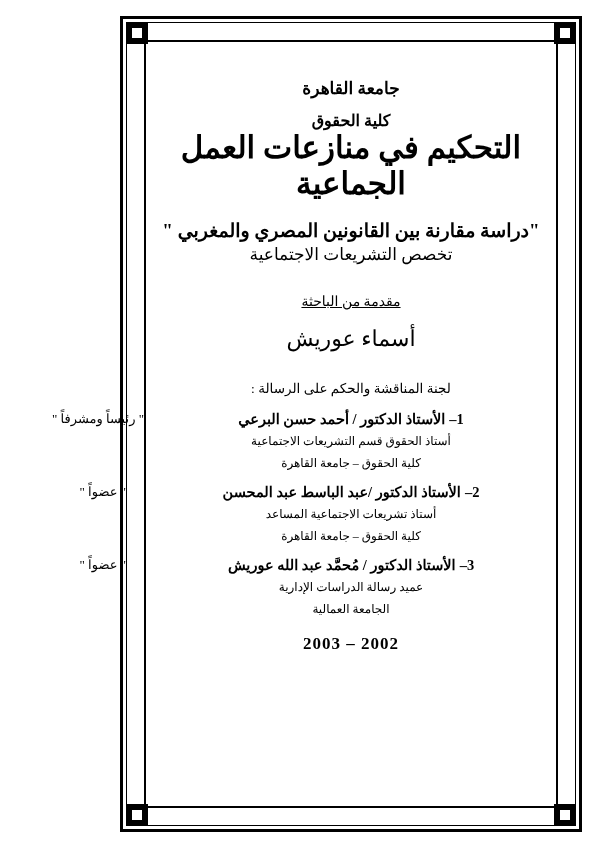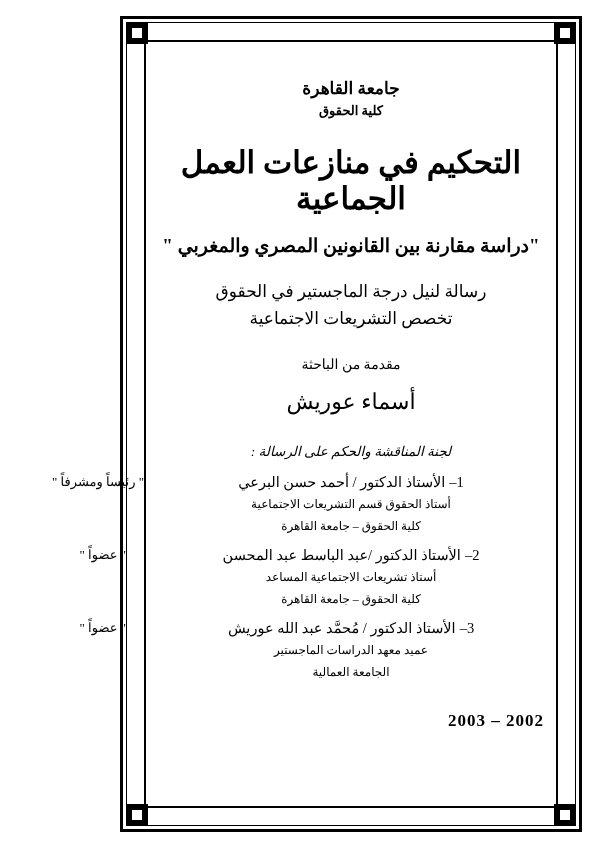--- a/index.html
+++ b/index.html
@@ -117,29 +117,28 @@
     direction: rtl;
   }
 
   .univ {
     font-size: 17px;
     font-weight: bold;
     letter-spacing: 0.5px;
     margin-top: 22px;
   }
   .faculty {
-    font-size: 13px;
-    font-weight: bold;
-    margin-top: 4px;
+    font-size: 16px;
+    font-weight: bold;
+    margin-top: 12px;
   }
 
   .main-title {
     font-size: 31px;
     font-weight: bold;
-    margin-top: 26px;
     letter-spacing: 0px;
     line-height: 1.15;
   }
   .sub-title {
     font-size: 19px;
     font-weight: bold;
     margin-top: 18px;
   }
 
   .degree-line {
@@ -148,72 +147,71 @@
     line-height: 1.55;
   }
   .degree-line2 {
     font-size: 17px;
     line-height: 1.55;
   }
 
   .presented-by {
     font-size: 14px;
     margin-top: 24px;
+    text-decoration: underline;
   }
   .author {
     font-size: 22px;
     font-weight: normal;
     margin-top: 16px;
   }
 
   .committee-heading {
     font-size: 13.5px;
     margin-top: 28px;
-    font-style: italic;
   }
 
   .members {
     margin-top: 14px;
   }
   .member {
     margin-top: 12px;
   }
   .member-row {
     display: flex;
     flex-direction: row;
     align-items: baseline;
     justify-content: center;
     gap: 0px;
     position: relative;
   }
   .member-name {
     font-size: 14.5px;
-    font-weight: normal;
+    font-weight: bold;
     white-space: nowrap;
   }
   .member-role {
     font-size: 13px;
     position: absolute;
     right: 418px;
     white-space: nowrap;
   }
   .member-role.wide { right: 400px; }
   .member-aff {
     font-size: 12px;
     margin-top: 4px;
     line-height: 1.5;
   }
 
   .year {
     font-size: 17px;
     font-weight: bold;
-    margin-top: 30px;
+    margin-top: 16px;
     letter-spacing: 1px;
     direction: ltr;
-    text-align: right;
   }
 </style>
 </head>
 <body>
 
 <div class="page">
 
   <div class="frame-outer"></div>
   <div class="frame-band"></div>
   <div class="band-mask-left"></div>
@@ -227,21 +225,20 @@
   <div class="corner br"></div>
 
   <div class="content">
 
     <div class="univ">جامعة القاهرة</div>
     <div class="faculty">كلية الحقوق</div>
 
     <div class="main-title">التحكيم في منازعات العمل الجماعية</div>
     <div class="sub-title">"دراسة مقارنة بين القانونين المصري والمغربي "</div>
 
-    <div class="degree-line">رسالة لنيل درجة الماجستير في الحقوق</div>
     <div class="degree-line2">تخصص التشريعات الاجتماعية</div>
 
     <div class="presented-by">مقدمة من الباحثة</div>
     <div class="author">أسماء عوريش</div>
 
     <div class="committee-heading">لجنة المناقشة والحكم على الرسالة :</div>
 
     <div class="members">
 
       <div class="member">
@@ -263,21 +260,21 @@
         <div class="member-aff">أستاذ تشريعات الاجتماعية المساعد</div>
         <div class="member-aff">كلية الحقوق – جامعة القاهرة</div>
       </div>
 
       <div class="member">
         <div class="member-row">
           <span class="member-name">3–</span>
           <span class="member-name" style="margin-right:4px;">الأستاذ الدكتور / مُحمَّد عبد الله عوريش</span>
           <span class="member-role">" عضواً "</span>
         </div>
-        <div class="member-aff">عميد معهد الدراسات الماجستير</div>
+        <div class="member-aff">عميد رسالة الدراسات الإدارية</div>
         <div class="member-aff">الجامعة العمالية</div>
       </div>
 
     </div>
 
     <div class="year">2003 – 2002</div>
 
   </div>
 </div>
 

